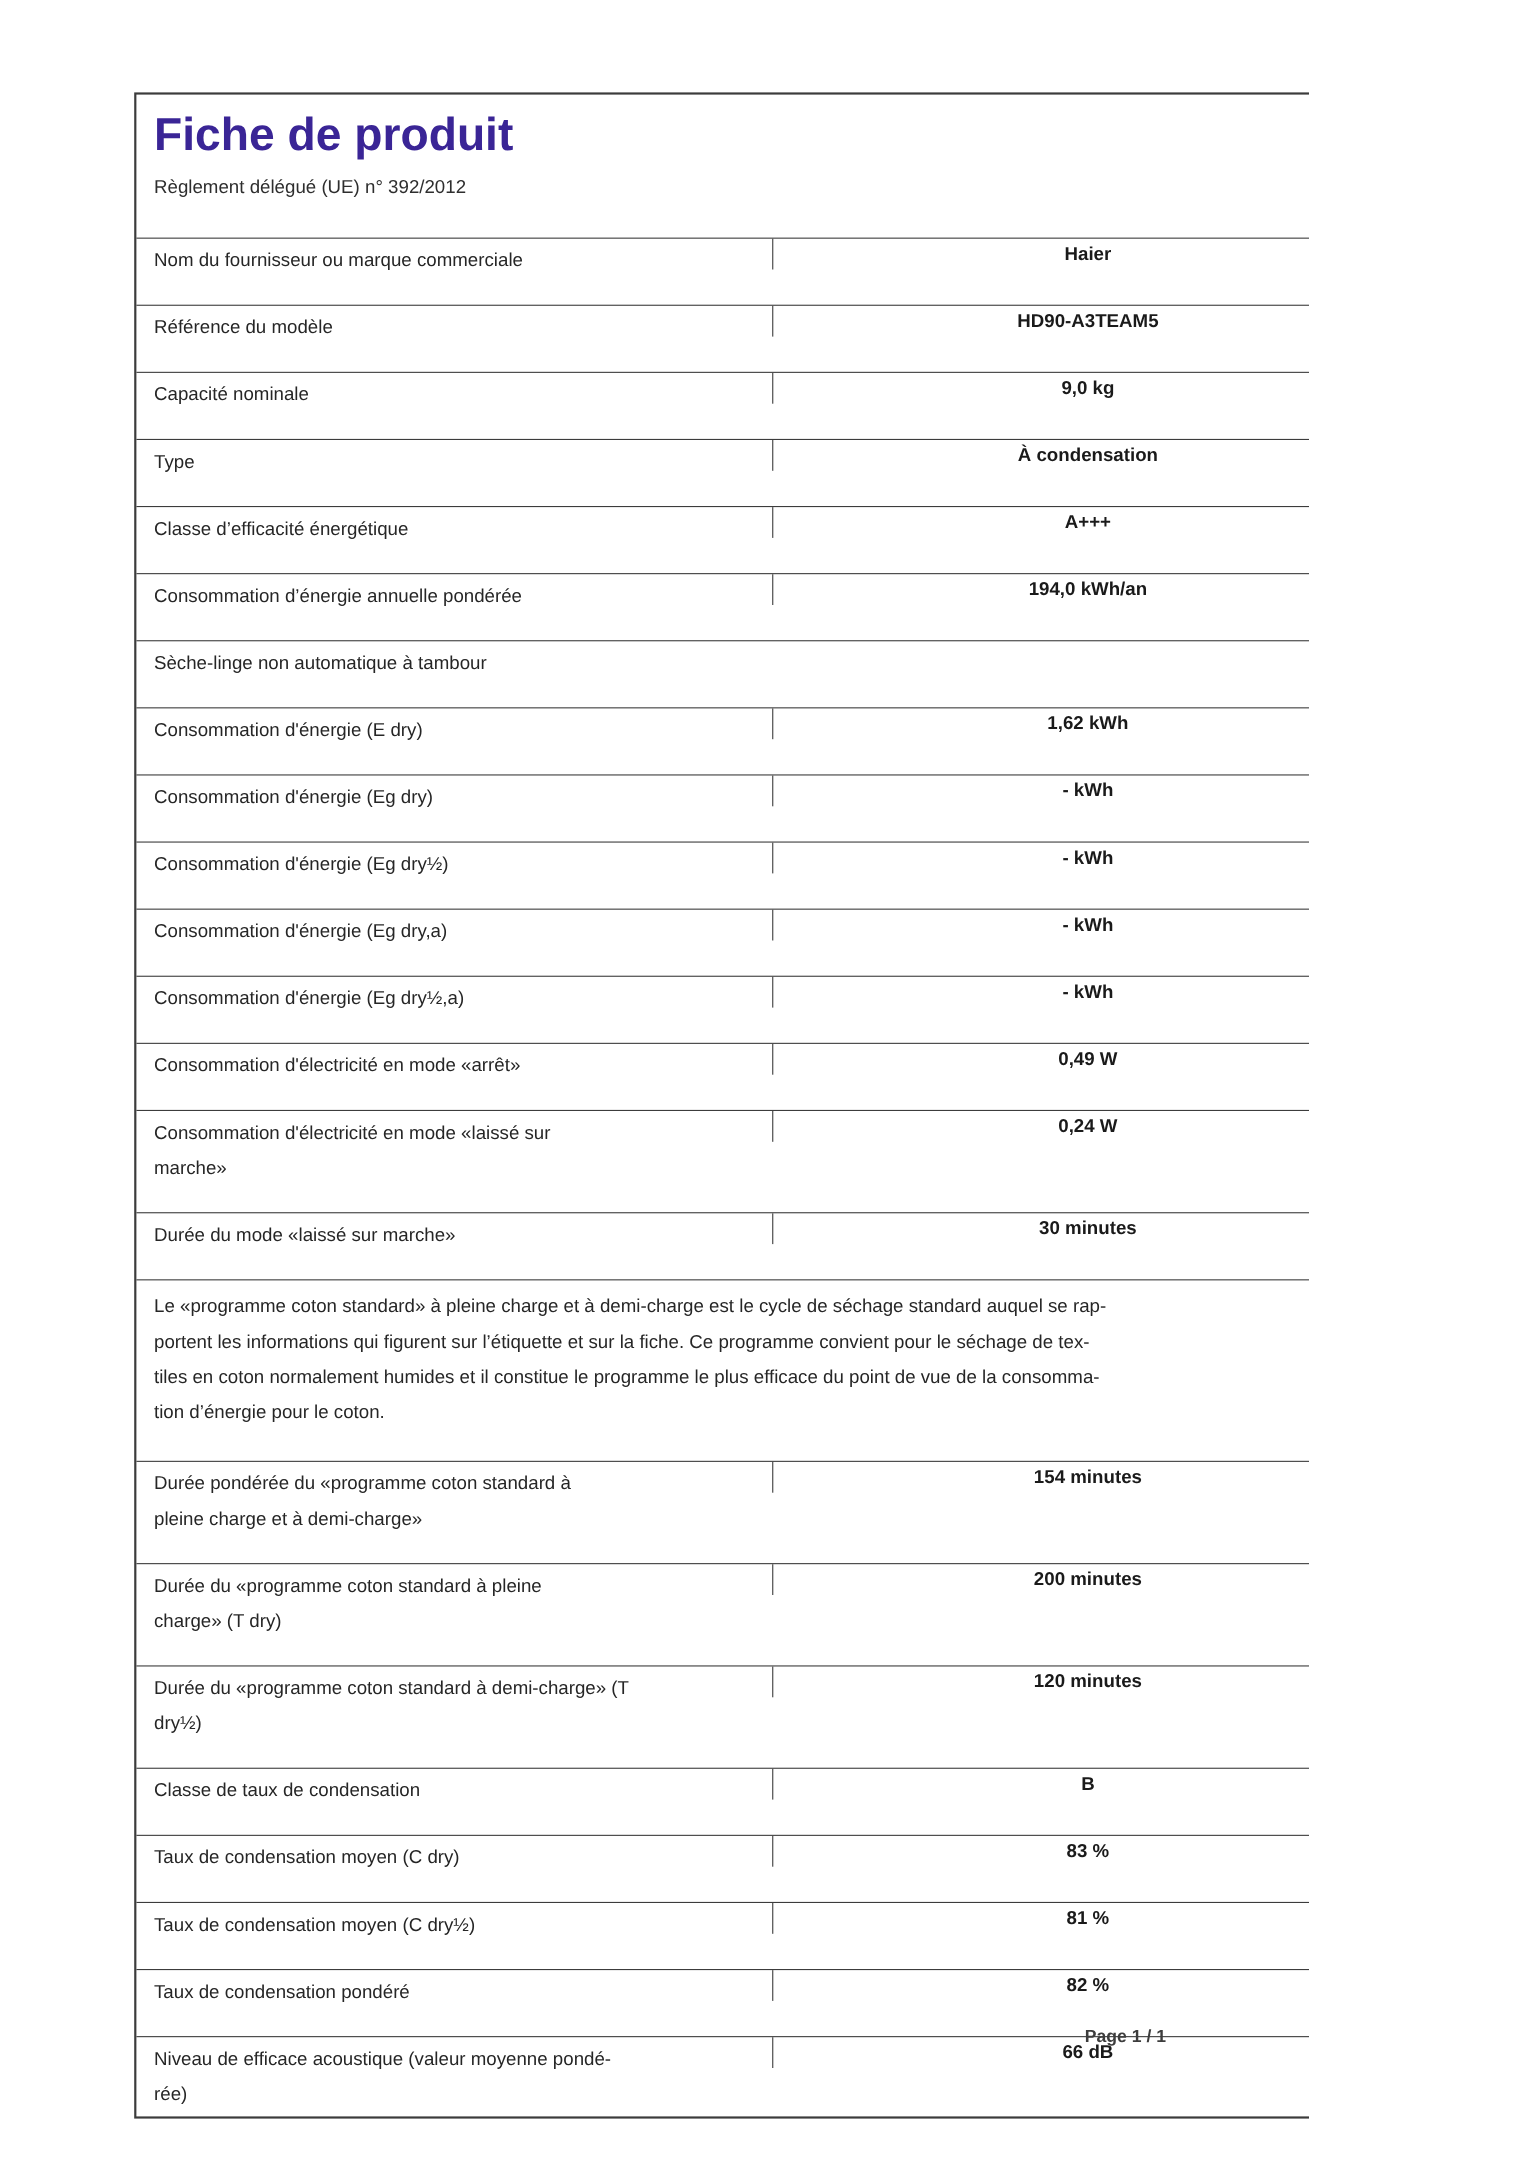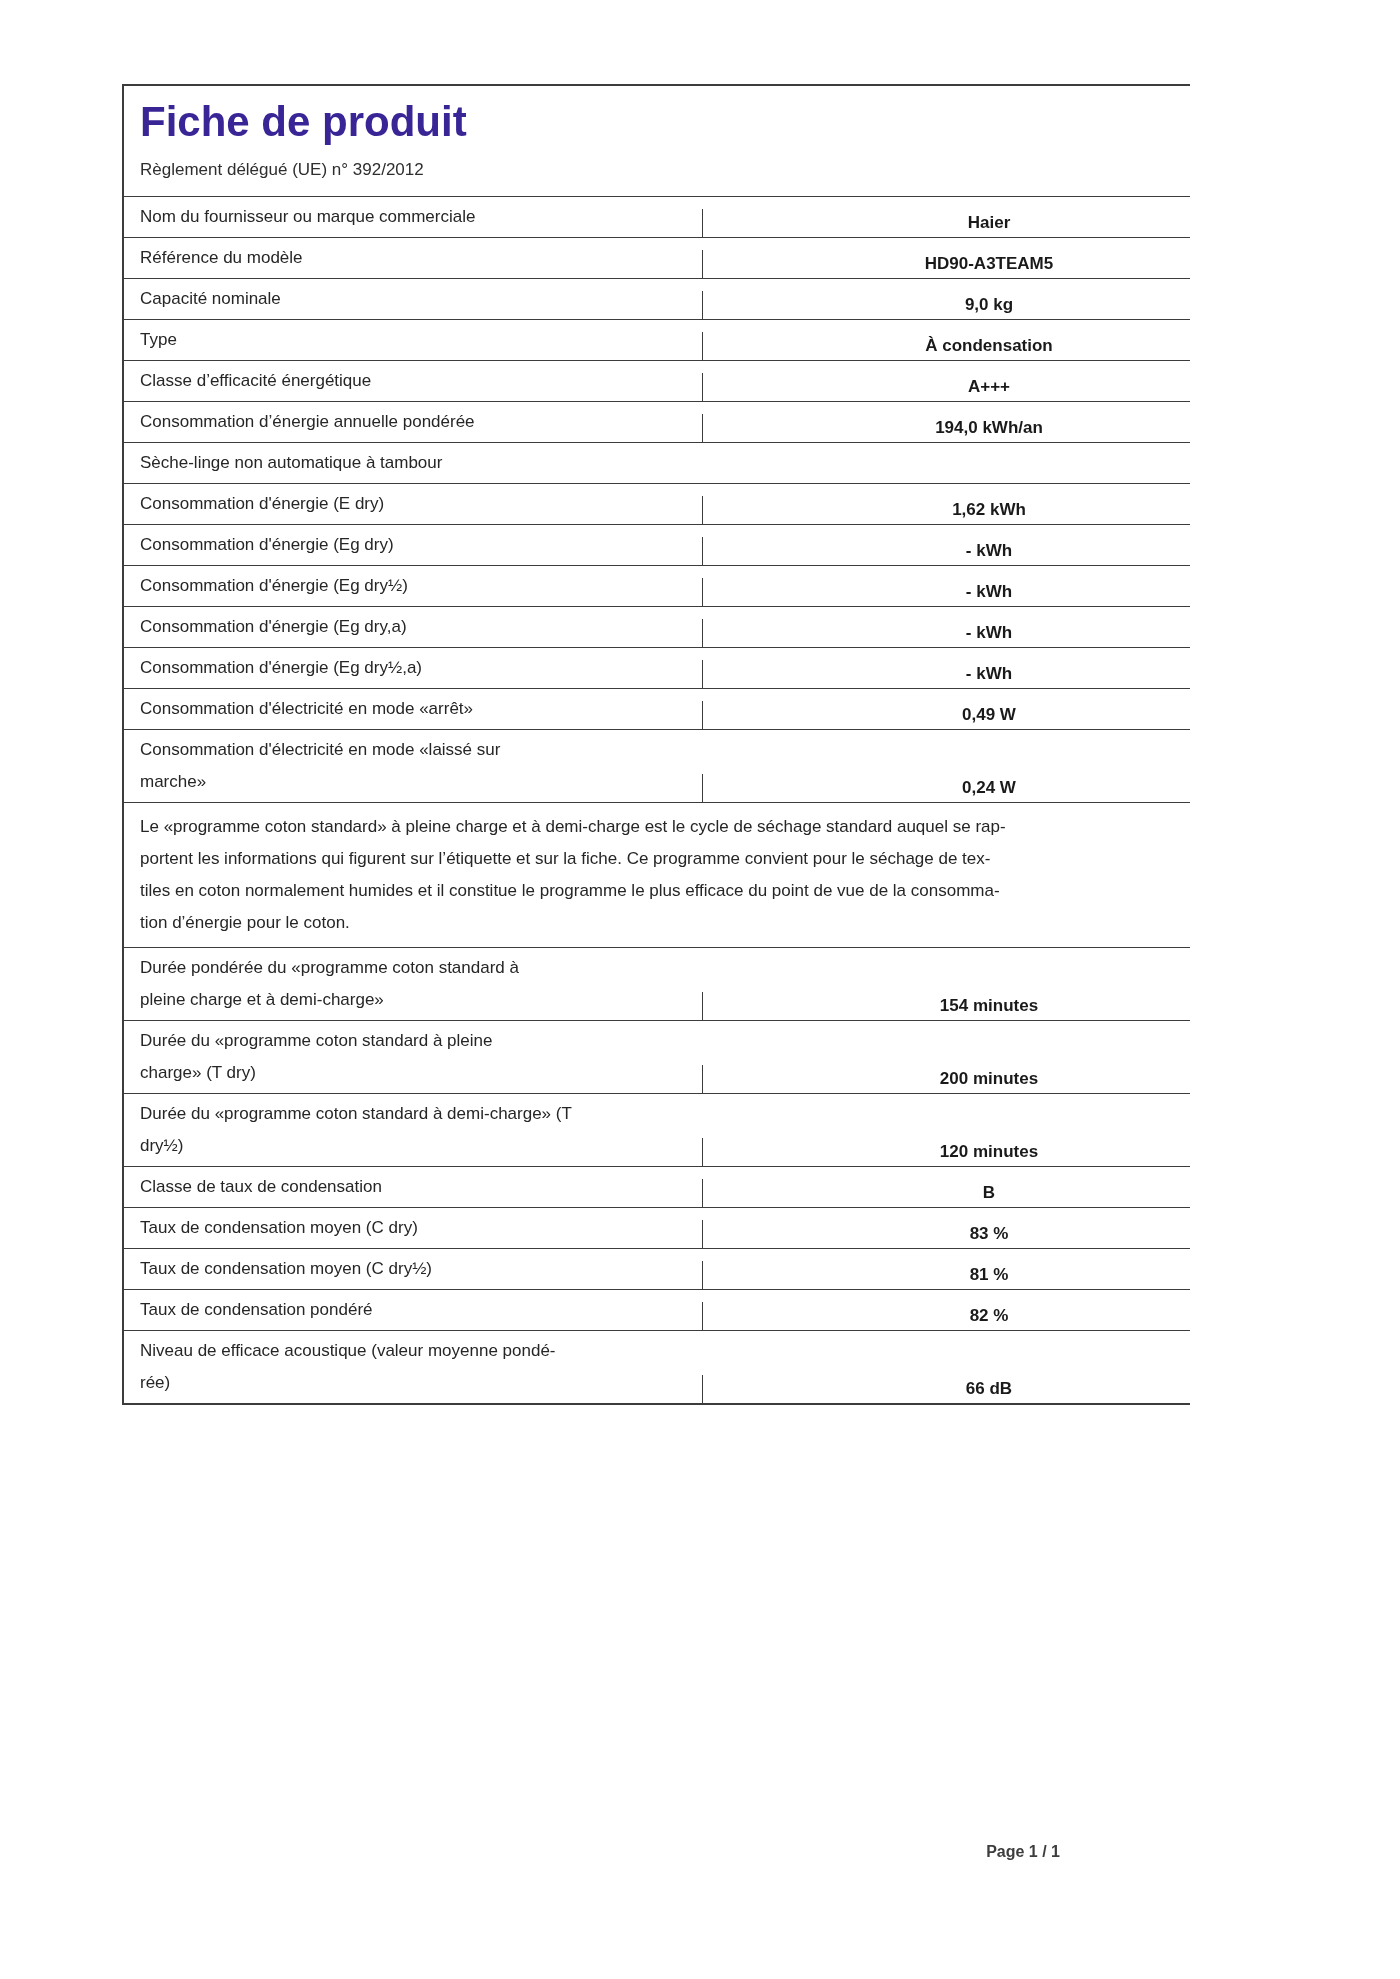--- a/index.html
+++ b/index.html
@@ -36,21 +36,22 @@
   }
   .doc-subtitle {
     margin: 14px 0 0 0;
     font-size: 17px;
     color: #2e2e2e;
   }
   .row {
     display: flex;
     border-top: 1px solid #3c3c3c;
     min-height: 40px;
-    align-items: flex-end;
+    align-items: flex-start;
+    margin-top: 20px;
   }
   .label-cell {
     flex: 0 0 578px;
     box-sizing: border-box;
     padding: 4px 20px 4px 16px;
     font-size: 17px;
     line-height: 32px;
     color: #262626;
     white-space: pre-line;
     display: flex;
@@ -172,20 +173,24 @@
       <div class="label-cell">Consommation d'électricité en mode «arrêt»</div>
       <div class="value-cell">0,49 W</div>
     </div>
 
     <div class="row">
       <div class="label-cell">Consommation d'électricité en mode «laissé sur
 marche»</div>
       <div class="value-cell">0,24 W</div>
     </div>
 
+    <div class="row">
+      <div class="label-cell">Durée du mode «laissé sur marche»</div>
+      <div class="value-cell">30 minutes</div>
+    </div>
 
     <div class="row">
       <div class="note-cell">Le «programme coton standard» à pleine charge et à demi-charge est le cycle de séchage standard auquel se rap-
 portent les informations qui figurent sur l’étiquette et sur la fiche. Ce programme convient pour le séchage de tex-
 tiles en coton normalement humides et il constitue le programme le plus efficace du point de vue de la consomma-
 tion d’énergie pour le coton.</div>
     </div>
 
     <div class="row">
       <div class="label-cell">Durée pondérée du «programme coton standard à

